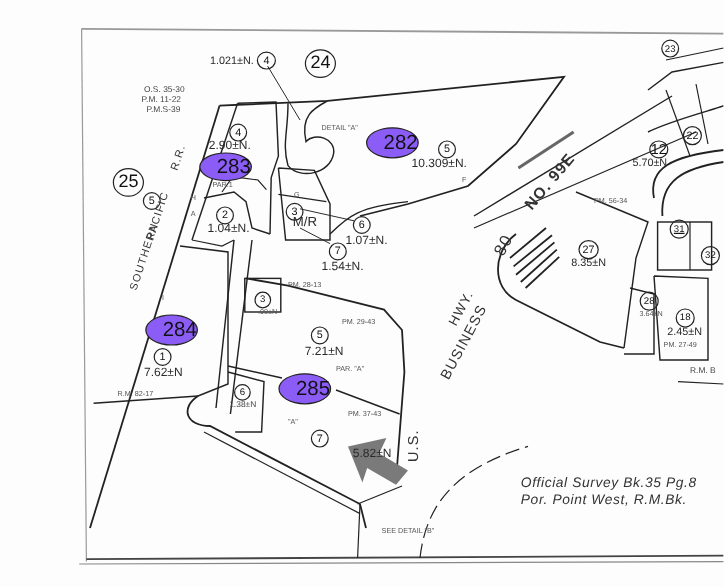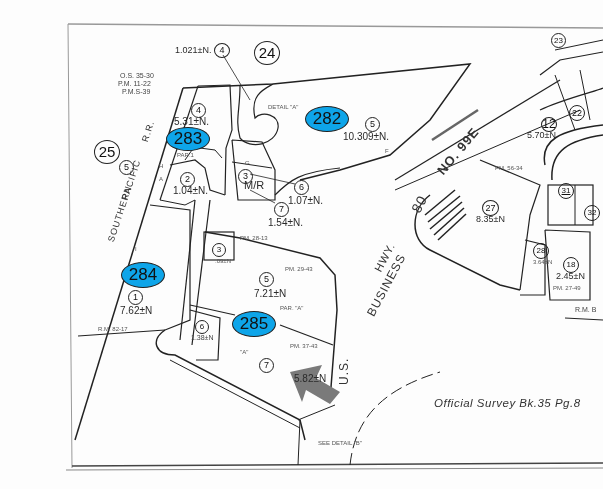--- a/index.html
+++ b/index.html
@@ -2,21 +2,21 @@
 <html><head>
 <meta charset="utf-8">
 <style>
   html,body{margin:0;padding:0;}
   body{width:603px;height:489px;background:#ffffff;overflow:hidden;position:relative;font-family:"Liberation Sans",sans-serif;color:#222;}
   .page{position:absolute;left:0;top:0;width:603px;height:489px;background:#fdfdfd;}
   svg{position:absolute;left:0;top:0;}
   .lbl{position:absolute;font-size:10px;color:#2a2a2a;white-space:nowrap;line-height:1;}
   .sm{font-size:7px;color:#444;}
   .xs{font-size:6px;color:#555;}
-  .parcel{position:absolute;border:1.5px solid #222;border-radius:50%;font-size:17px;font-weight:normal;text-align:center;line-height:20px;color:#111;background:#0ea5e9;}
+  .parcel{position:absolute;border:1.5px solid #222;border-radius:50%;font-size:17px;font-weight:normal;text-align:right;line-height:20px;color:#111;background:#8b5cf6;}
   .circ{position:absolute;border:1.3px solid #222;border-radius:50%;text-align:center;color:#111;background:transparent;}
   .road{position:absolute;font-size:11px;color:#333;letter-spacing:1px;white-space:nowrap;transform-origin:left top;}
   .caption{position:absolute;left:434px;top:397px;font-style:italic;font-size:11.5px;color:#333;line-height:13.5px;white-space:nowrap;letter-spacing:0.5px;}
 </style>
 </head>
 <body>
 
 <div class="page">
 
   <svg width="603" height="489" viewBox="0 0 603 489">
@@ -103,21 +103,21 @@
 
   <div class="parcel" style="left:305px;top:106px;width:42px;height:24px;line-height:24px;">282</div>
   <div class="parcel" style="left:166px;top:127px;width:42px;height:22px;line-height:22px;">283</div>
   <div class="parcel" style="left:121px;top:262px;width:42px;height:24px;line-height:24px;">284</div>
   <div class="parcel" style="left:232px;top:311px;width:42px;height:24px;line-height:24px;">285</div>
 
   <div class="circ" style="left:214px;top:43px;width:14px;height:13px;font-size:9px;line-height:13px;">4</div>
   <div class="lbl" style="left:163px;top:46px;font-size:9px;margin-left:12px;">1.021±N.</div>
 
   <div class="circ" style="left:191px;top:103px;width:13px;height:13px;font-size:9px;line-height:13px;">4</div>
-  <div class="lbl" style="left:174px;top:117px;font-size:10px;">5.31±N.</div>
+  <div class="lbl" style="left:174px;top:117px;font-size:10px;">2.90±N.</div>
 
   <div class="circ" style="left:365px;top:117px;width:13px;height:13px;font-size:9px;line-height:13px;">5</div>
   <div class="lbl" style="left:343px;top:132px;font-size:10px;">10.309±N.</div>
 
   <div class="circ" style="left:119px;top:160px;width:13px;height:13px;font-size:9px;line-height:13px;">5</div>
 
   <div class="circ" style="left:180px;top:172px;width:13px;height:13px;font-size:9px;line-height:13px;">2</div>
   <div class="lbl" style="left:173px;top:186px;font-size:10px;">1.04±N.</div>
 
   <div class="circ" style="left:238px;top:169px;width:13px;height:13px;font-size:9px;line-height:13px;">3</div>
@@ -182,14 +182,15 @@
   <div class="road" style="left:120px;top:198px;transform:rotate(-72deg);font-size:9px;">PACIFIC</div>
   <div class="road" style="left:140px;top:140px;transform:rotate(-72deg);font-size:9px;">R.R.</div>
   <div class="road" style="left:372px;top:268px;transform:rotate(-62deg);font-size:11px;">HWY.</div>
   <div class="road" style="left:364px;top:312px;transform:rotate(-62deg);font-size:12px;">BUSINESS</div>
   <div class="road" style="left:408px;top:208px;transform:rotate(-62deg);font-size:14px;">80</div>
   <div class="road" style="left:337px;top:385px;transform:rotate(-90deg);font-size:12px;">U.S.</div>
   <div class="road" style="left:434px;top:168px;transform:rotate(-50deg);font-size:13px;font-weight:bold;">NO. 99E</div>
 
   <div class="caption">
     <div>Official Survey  Bk.35 Pg.8</div>
+    <div>Por. Point  West,  R.M.Bk.</div>
   </div>
 </div>
 
 </body></html>

